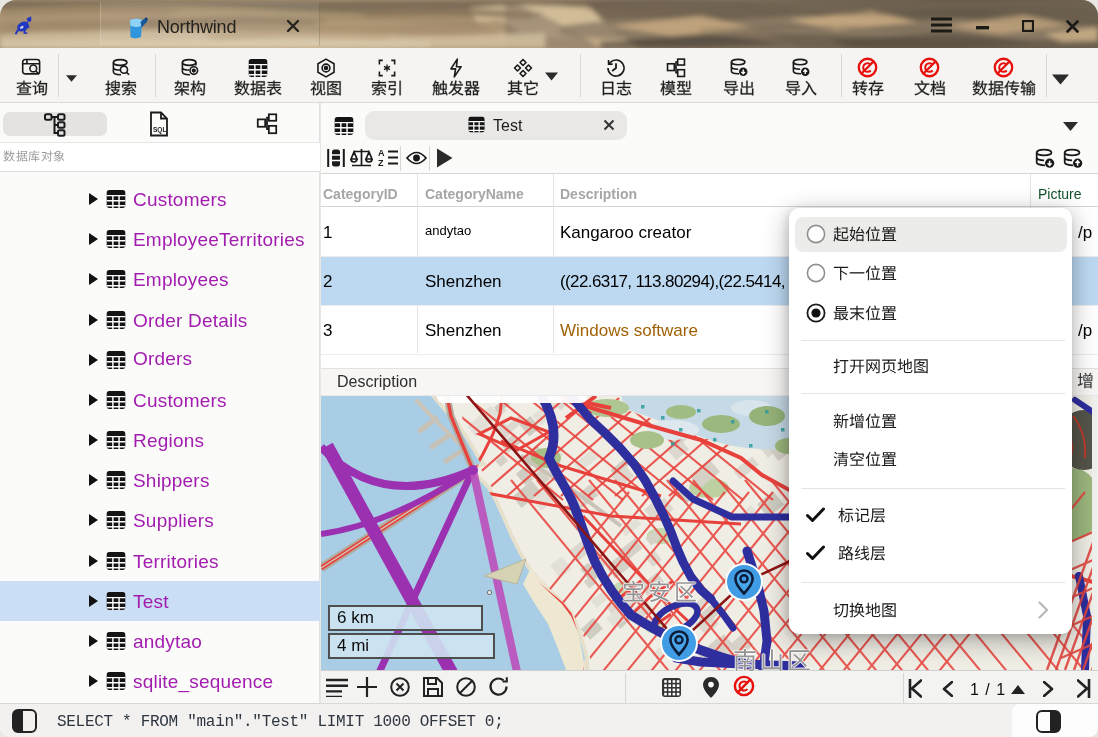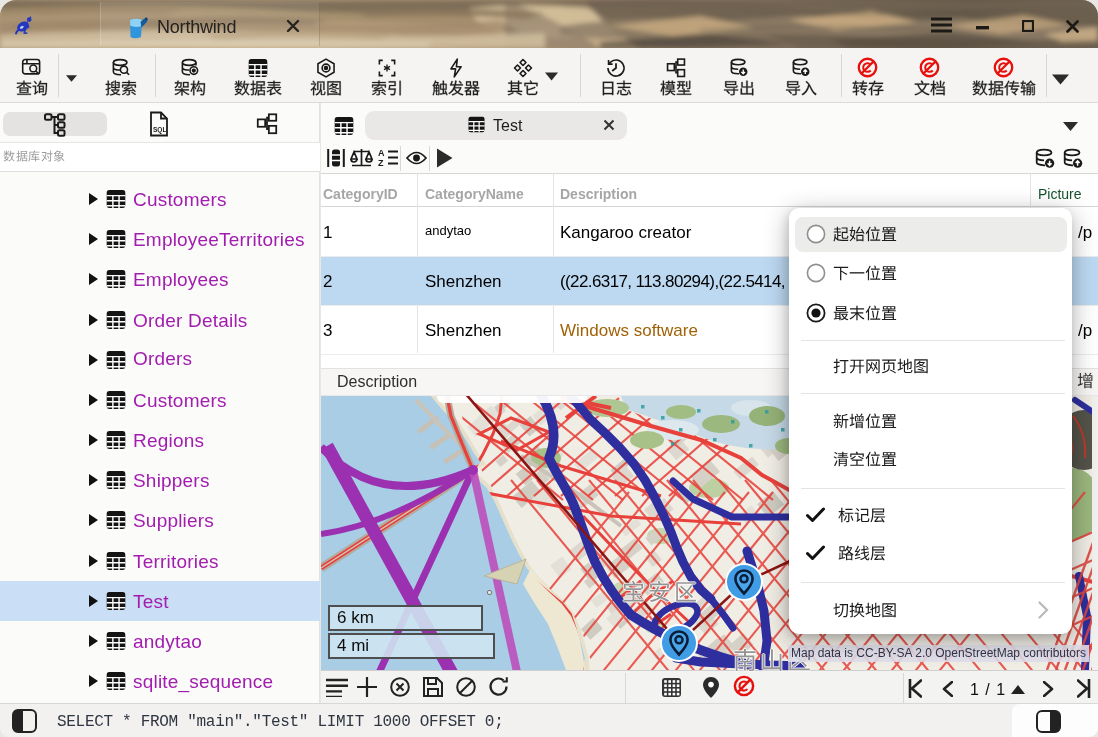--- a/index.html
+++ b/index.html
@@ -943,21 +943,20 @@
       </svg><svg class="cj" style="width:24px;height:24px;margin-right:3px;" viewBox="0 0 1000 1000">
         <use href="#c5c71"></use>
       </svg><svg class="cj" style="width:24px;height:24px;margin-right:3px;" viewBox="0 0 1000 1000">
         <use href="#c533a"></use>
       </svg></div>
     <div class="abs" style="left:328px;top:605px;width:155px;height:26px;background:rgba(206,228,241,.9);border:2px solid #4e4e4e"></div>
     <div class="abs" style="left:337px;top:608px;font-size:17px;color:#0d0d0d">6 km</div>
     <div class="abs" style="left:328px;top:633px;width:167px;height:26px;background:rgba(206,228,241,.9);border:2px solid #4e4e4e"></div>
     <div class="abs" style="left:337px;top:636px;font-size:17px;color:#0d0d0d">4 mi</div>
     <div class="abs" style="left:487px;top:590px;width:5px;height:5px;border:1px solid #777;border-radius:2px;background:#e8e8e8"></div>
-    <div class="abs" style="left:788px;top:645px;width:301px;height:17px;background:rgba(223,223,236,.88);font-size:12px;color:#33334a;text-align:center;line-height:17px;white-space:nowrap">Map data is CC-BY-SA 2.0 OpenStreetMap contributors</div>
     <div class="abs" style="left:789px;top:208px;width:283px;height:426px;background:#fff;border-radius:10px;box-shadow:0 6px 26px rgba(0,0,0,.32),-2px 2px 8px rgba(0,0,0,.10)"></div>
     <div class="abs" style="left:795px;top:217px;width:272px;height:35px;background:#ececeb;border-radius:8px"></div>
     <svg class="abs" style="left:806px;top:224px" width="20" height="20" viewBox="0 0 20 20">
       <circle cx="10" cy="10" r="8.6" fill="#fff" stroke="#8f8f8f" stroke-width="1.6"></circle>
     </svg>
     <div class="abs" style="left:833px;top:226px;color:#1c1c1c;"><svg class="cj" style="width:16px;height:16px;" viewBox="0 0 1000 1000">
         <use href="#c8d77"></use>
       </svg><svg class="cj" style="width:16px;height:16px;" viewBox="0 0 1000 1000">
         <use href="#c59cb"></use>
       </svg><svg class="cj" style="width:16px;height:16px;" viewBox="0 0 1000 1000">

